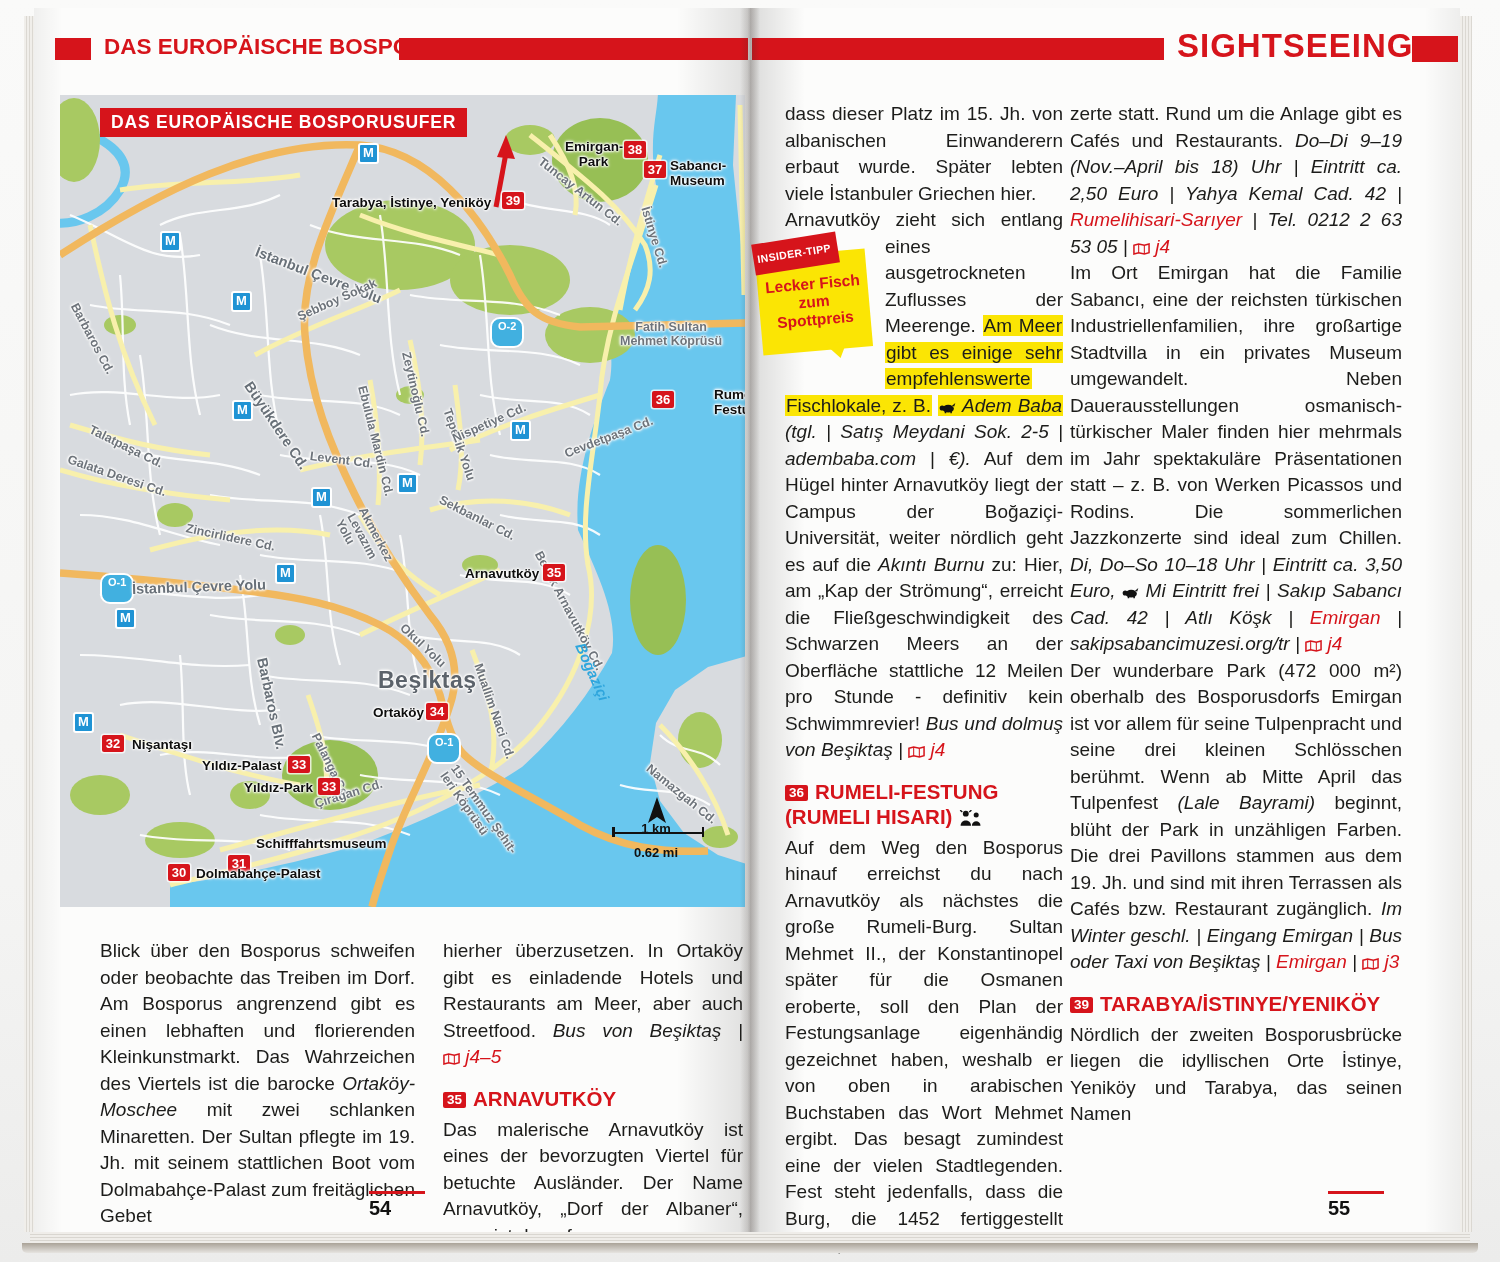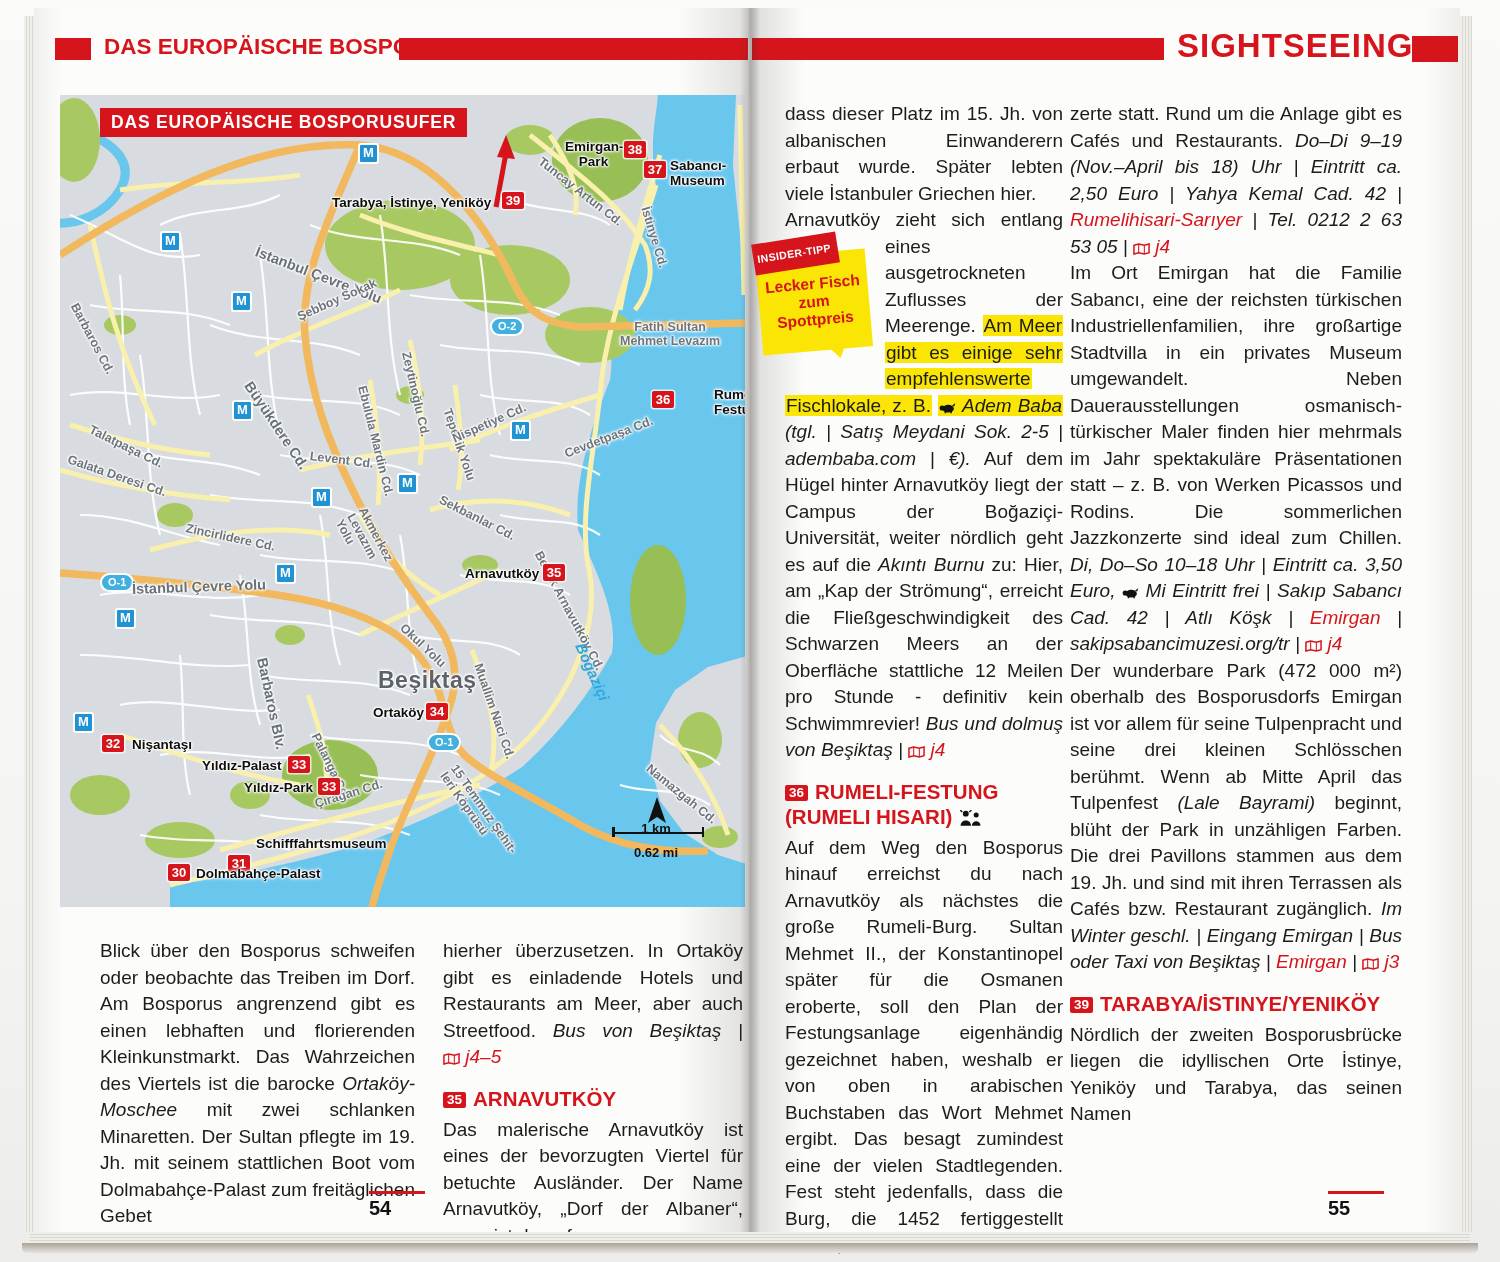--- a/index.html
+++ b/index.html
@@ -32,21 +32,21 @@
           letter-spacing:.8px;padding:4px 11px;white-space:nowrap;}
   .halo{text-shadow:0 0 2px #fff,0 0 2px #fff,0 0 3px #fff,0 0 3px #fff,0 0 4px #fff;}
   .sl{position:absolute;font-size:12.5px;font-weight:700;color:#6e747b;white-space:nowrap;transform-origin:0 50%;}
   .sl.big{font-size:14.5px;color:#687078;}
   .pl{position:absolute;font-size:13.5px;font-weight:700;color:#0e0e0e;white-space:nowrap;line-height:15px;}
   .pb{position:absolute;background:#d6141b;color:#fff;font-size:13px;font-weight:700;width:22px;height:17px;
       line-height:17px;text-align:center;border-radius:2px;box-shadow:0 0 0 1.5px rgba(255,255,255,.75);}
   .mi{position:absolute;width:21px;height:21px;background:#1f93d4;border:2px solid #fff;border-radius:3px;
       color:#fff;font-weight:700;font-size:13px;line-height:16px;text-align:center;box-sizing:border-box;}
   .ob{position:absolute;background:#41b0e0;border:2px solid #fff;border-radius:10px;color:#fff;font-weight:700;
-      font-size:11px;padding:0 6px;height:19px;line-height:15px;box-sizing:border-box;white-space:nowrap;}
+      font-size:11px;padding:0 6px;height:31px;line-height:15px;box-sizing:border-box;white-space:nowrap;}
   .water-lbl{position:absolute;font-size:15px;font-style:italic;font-weight:700;color:#2fa6dd;white-space:nowrap;transform-origin:0 50%;}
   .city-lbl{position:absolute;font-size:23px;font-weight:700;color:#5c636b;letter-spacing:.5px;white-space:nowrap;padding-left:36px;}
   .scale-txt{position:absolute;font-size:13px;font-weight:700;color:#111;width:96px;text-align:center;}
   .scalebar{position:absolute;width:92px;border-bottom:2.5px solid #111;}
   .scalebar::before,.scalebar::after{content:"";position:absolute;bottom:-5px;width:2.5px;height:10px;background:#111;}
   .scalebar::before{left:0;}.scalebar::after{right:0;}
   
   .coltxt{position:absolute;font-size:19px;line-height:26.5px;text-align:justify;color:#1c1c1a;}
   .coltxt p{margin:0;}
   .it{font-style:italic;}
@@ -235,21 +235,21 @@
     <span class="sl big halo" style="left:188px;top:280px;transform:rotate(56deg);">Büyükdere Cd.</span>
     <span class="sl halo" style="left:30px;top:327px;transform:rotate(26deg);">Talatpaşa Cd.</span>
     <span class="sl halo" style="left:8px;top:357px;transform:rotate(19deg);">Galata Deresi Cd.</span>
     <span class="sl halo" style="left:126px;top:426px;transform:rotate(12deg);">Zincirlidere Cd.</span>
     <span class="sl halo" style="left:250px;top:354px;transform:rotate(7deg);">Levent Cd.</span>
     <span class="sl halo" style="left:302px;top:284px;transform:rotate(76deg);">Ebulula Mardin Cd.</span>
     <span class="sl halo" style="left:387px;top:307px;transform:rotate(71deg);">Tepecik Yolu</span>
     <span class="sl halo" style="left:393px;top:337px;transform:rotate(-24deg);">Nispetiye Cd.</span>
     <span class="sl halo" style="left:380px;top:397px;transform:rotate(27deg);">Sekbanlar Cd.</span>
     <span class="sl halo" style="left:290px;top:400px;transform:rotate(62deg);width:62px;white-space:normal;line-height:13px;"><span>Akmerkez</span><br><span>Levazım Yolu</span></span>
-    <span class="sl halo" style="left:560px;top:225px;text-align:center;line-height:14px;"><span>Fatih Sultan</span><br><span>Mehmet Levazım</span></span>
+    <span class="sl halo" style="left:560px;top:225px;text-align:center;line-height:14px;"><span>Fatih Sultan</span><br><span>Mehmet Köprüsü</span></span>
     <span class="sl halo" style="left:505px;top:352px;transform:rotate(-21deg);">Cevdetpaşa Cd.</span>
     <span class="sl halo" style="left:478px;top:450px;transform:rotate(62deg);">Bebek Arnavutköy Cd.</span>
     <span class="sl halo" style="left:342px;top:524px;transform:rotate(43deg);">Okul Yolu</span>
     <span class="sl halo" style="left:418px;top:562px;transform:rotate(71deg);">Muallim Naci Cd.</span>
     <span class="sl halo" style="left:255px;top:632px;transform:rotate(64deg);">Palanga Cd.</span>
     <span class="sl halo" style="left:255px;top:702px;transform:rotate(-17deg);">Çırağan Cd.</span>
     <span class="sl halo" style="left:388px;top:662px;transform:rotate(55deg);line-height:13px;"><span>15 Temmuz Şehit-</span><br><span>leri Köprüsü</span></span>
     <span class="sl halo" style="left:588px;top:665px;transform:rotate(39deg);">Namazgah Cd.</span>
     <span class="sl big halo" style="left:72px;top:486px;transform:rotate(-2deg);">İstanbul Çevre Yolu</span>
     <span class="sl big halo" style="left:202px;top:555px;transform:rotate(78deg);">Barbaros Blv.</span>

